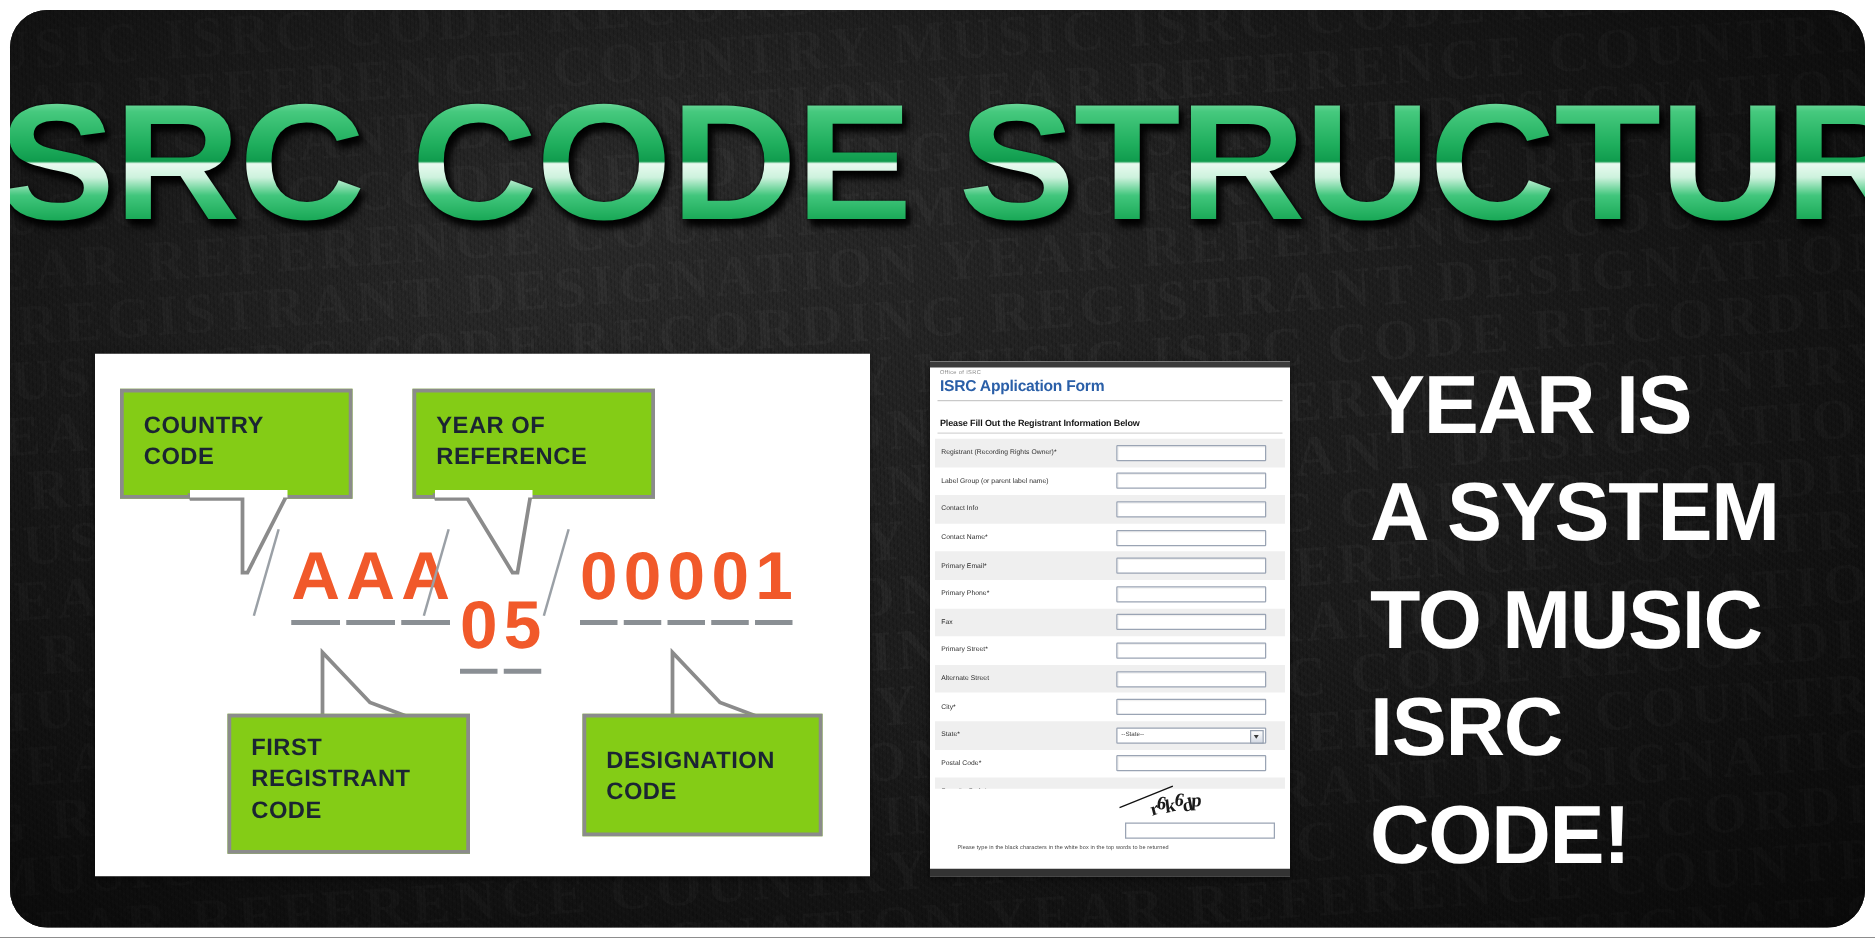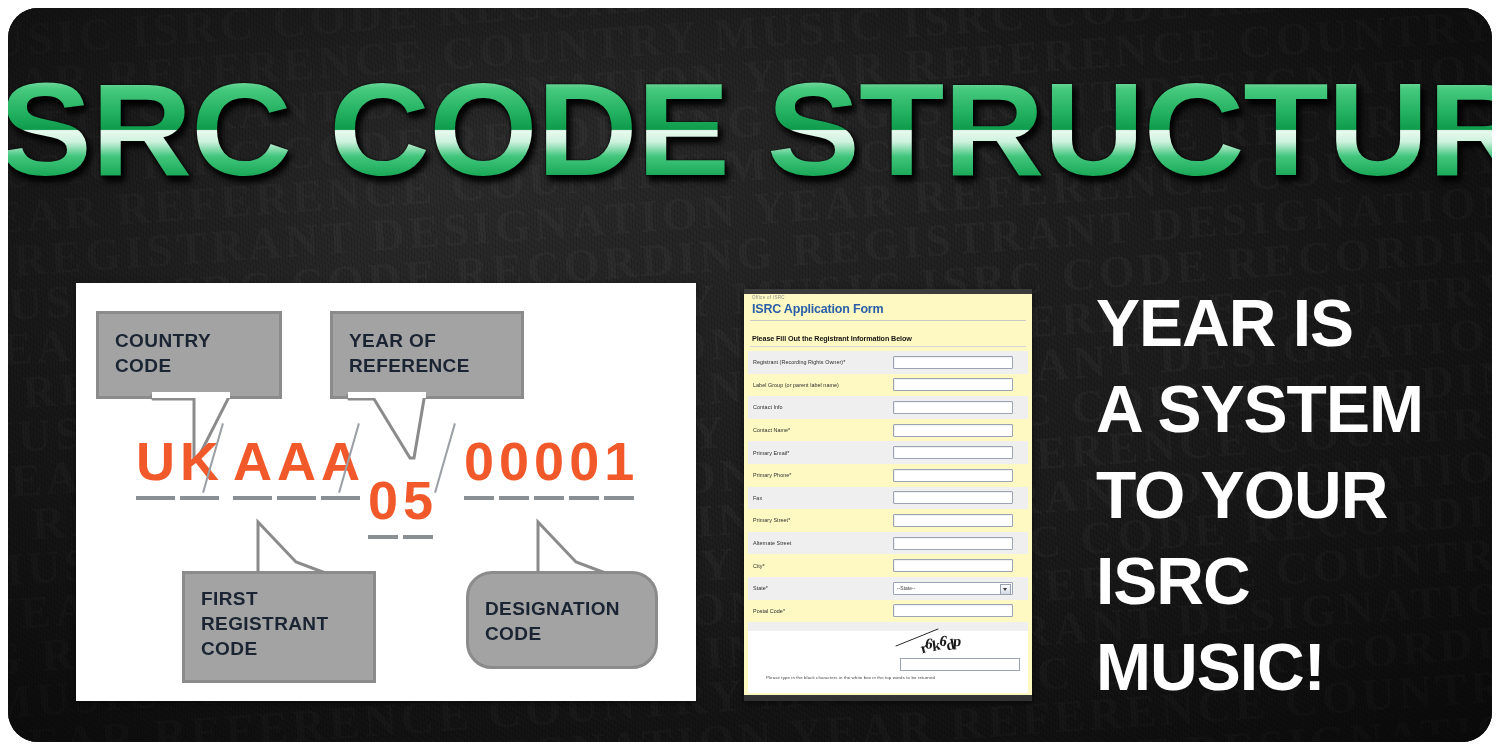--- a/index.html
+++ b/index.html
@@ -82,21 +82,21 @@
     box-shadow:0 2px 6px rgba(0,0,0,.5);
   }
   .callout{
     position:absolute;
     box-sizing:border-box;
   }
   .callout .box{
     position:absolute;left:0;top:0;width:100%;
     box-sizing:border-box;
     border:3px solid #8b8b8b;
-    background:#a3a3a3;
+    background:#84cc16;
     color:#1b2433;
     font-weight:700;
     font-size:19px;
     line-height:25px;
     letter-spacing:.4px;
     padding:14px 24px 14px 16px;
   }
   .callout svg{position:absolute;overflow:visible;}
 
   
@@ -119,21 +119,21 @@
     background:#8a8f94;
   }
   .slash{
     position:absolute;width:2px;height:72px;background:#9aa0a6;
     transform:rotate(16deg);transform-origin:50% 50%;
   }
 
   
   #form{
     position:absolute;left:736px;top:281px;width:288px;height:412px;
-    background:#fef9c3;
+    background:#ffffff;
     box-shadow:0 2px 6px rgba(0,0,0,.55);
     overflow:hidden;
     font-family:"Liberation Sans", sans-serif;
   }
   #form .fbar{
     position:absolute;left:0;top:0;width:100%;height:5px;background:#3b3b3b;
   }
   #form .ftiny{
     position:absolute;left:8px;top:6px;font-size:4.5px;color:#8b8b8b;letter-spacing:.3px;
   }
@@ -263,23 +263,20 @@
         <div>YEAR OF</div>
         <div>REFERENCE</div>
       </div>
       <svg width="120" height="70" style="left:18px;top:85px;">
         <polygon points="0,0 76,0 76,3 66,62 62,62 26,3 1,3" fill="#ffffff" stroke="#8b8b8b" stroke-width="3" stroke-linejoin="miter"></polygon>
         <rect x="0" y="-4" width="78" height="6" fill="#ffffff"></rect>
       </svg>
     </div>
 
     <div id="coderow">
-      <span class="seg" style="left:58px;top:16px;">
-        <span class="ch">U</span><span class="ch">K</span>
-      </span>
       <span class="slash" style="left:136px;top:4px;"></span>
       <span class="seg" style="left:155px;top:16px;">
         <span class="ch">A</span><span class="ch">A</span><span class="ch">A</span>
       </span>
       <span class="slash" style="left:272px;top:4px;"></span>
       <span class="seg" style="left:290px;top:16px;margin-top:39px;">
         <span class="ch">0</span><span class="ch">5</span>
       </span>
       <span class="slash" style="left:368px;top:4px;"></span>
       <span class="seg" style="left:386px;top:16px;">
@@ -295,21 +292,21 @@
         <div>FIRST</div>
         <div>REGISTRANT</div>
         <div>CODE</div>
       </div>
     </div>
 
     <div class="callout" style="left:390px;top:288px;width:192px;height:98px;">
       <svg width="130" height="60" style="left:58px;top:-49px;">
         <polygon points="14,52 14,0 52,40 84,52" fill="#ffffff" stroke="#8b8b8b" stroke-width="3" stroke-linejoin="miter"></polygon>
       </svg>
-      <div class="box" style="height:98px;padding-top:22px;border-radius:26px;">
+      <div class="box" style="height:98px;padding-top:22px;">
         <div>DESIGNATION</div>
         <div>CODE</div>
       </div>
     </div>
   </div>
 
   <div id="form">
     <div class="fbar"></div>
     <div class="ftiny">Office of ISRC</div>
     <div class="ftitle">ISRC Application Form</div>
@@ -386,18 +383,18 @@
       </div>
       <div class="captcha-inp"></div>
       <div class="fnote">Please type in the black characters in the white box in the top words to be returned</div>
     </div>
     <div class="fbot"></div>
   </div>
 
   <div id="headline">
     <div>YEAR IS</div>
     <div>A SYSTEM</div>
-    <div>TO YOUR</div>
+    <div>TO MUSIC</div>
     <div>ISRC</div>
-    <div>MUSIC!</div>
+    <div>CODE!</div>
   </div>
 
 </div>
 
 </body></html>

